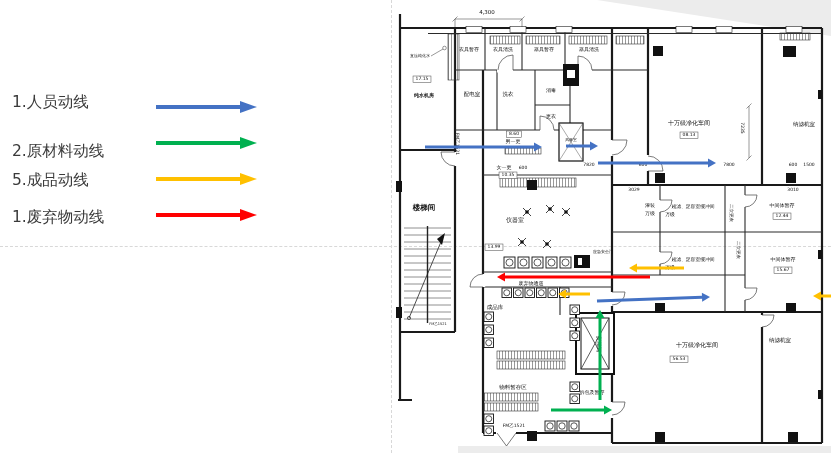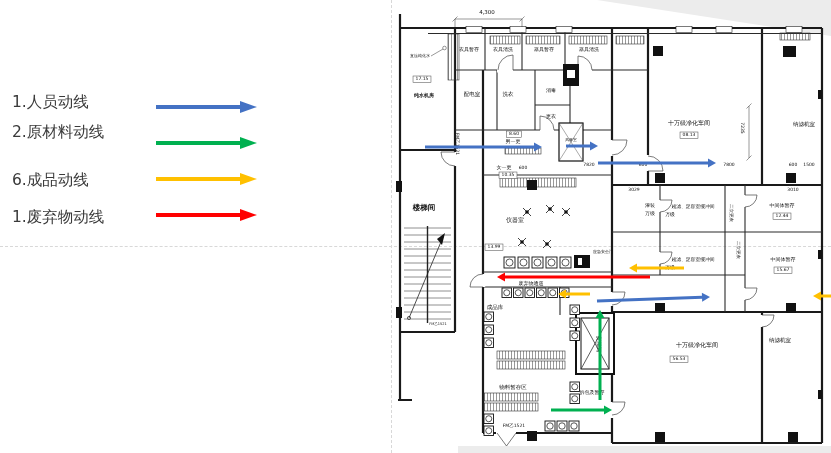--- a/index.html
+++ b/index.html
@@ -29,27 +29,27 @@
   <div class="refline-h"></div>
   <div class="refline-v"></div>
 
   <div>
     <div class="legend-label" style="top:92px">1.人员动线</div>
     <svg class="legend-arrow" style="top:100px" width="104" height="14" viewBox="0 0 104 14">
       <line x1="2" y1="7" x2="87" y2="7" stroke-width="4" stroke="#4472C4"></line>
       <polygon points="103,7 86,1 86,13" fill="#4472C4"></polygon>
     </svg>
 
-    <div class="legend-label" style="top:122px">2.原材料动线</div>
+    <div class="legend-label" style="top:141px">2.原材料动线</div>
     <svg class="legend-arrow" style="top:136px" width="104" height="14" viewBox="0 0 104 14">
       <line x1="2" y1="7" x2="87" y2="7" stroke-width="4" stroke="#00B050"></line>
       <polygon points="103,7 86,1 86,13" fill="#00B050"></polygon>
     </svg>
 
-    <div class="legend-label" style="top:170px">6.成品动线</div>
+    <div class="legend-label" style="top:170px">5.成品动线</div>
     <svg class="legend-arrow" style="top:172px" width="104" height="14" viewBox="0 0 104 14">
       <line x1="2" y1="7" x2="87" y2="7" stroke-width="4" stroke="#FFC000"></line>
       <polygon points="103,7 86,1 86,13" fill="#FFC000"></polygon>
     </svg>
 
     <div class="legend-label" style="top:207px">1.废弃物动线</div>
     <svg class="legend-arrow" style="top:208px" width="104" height="14" viewBox="0 0 104 14">
       <line x1="2" y1="7" x2="87" y2="7" stroke-width="4" stroke="#FF0000"></line>
       <polygon points="103,7 86,1 86,13" fill="#FF0000"></polygon>
     </svg>

